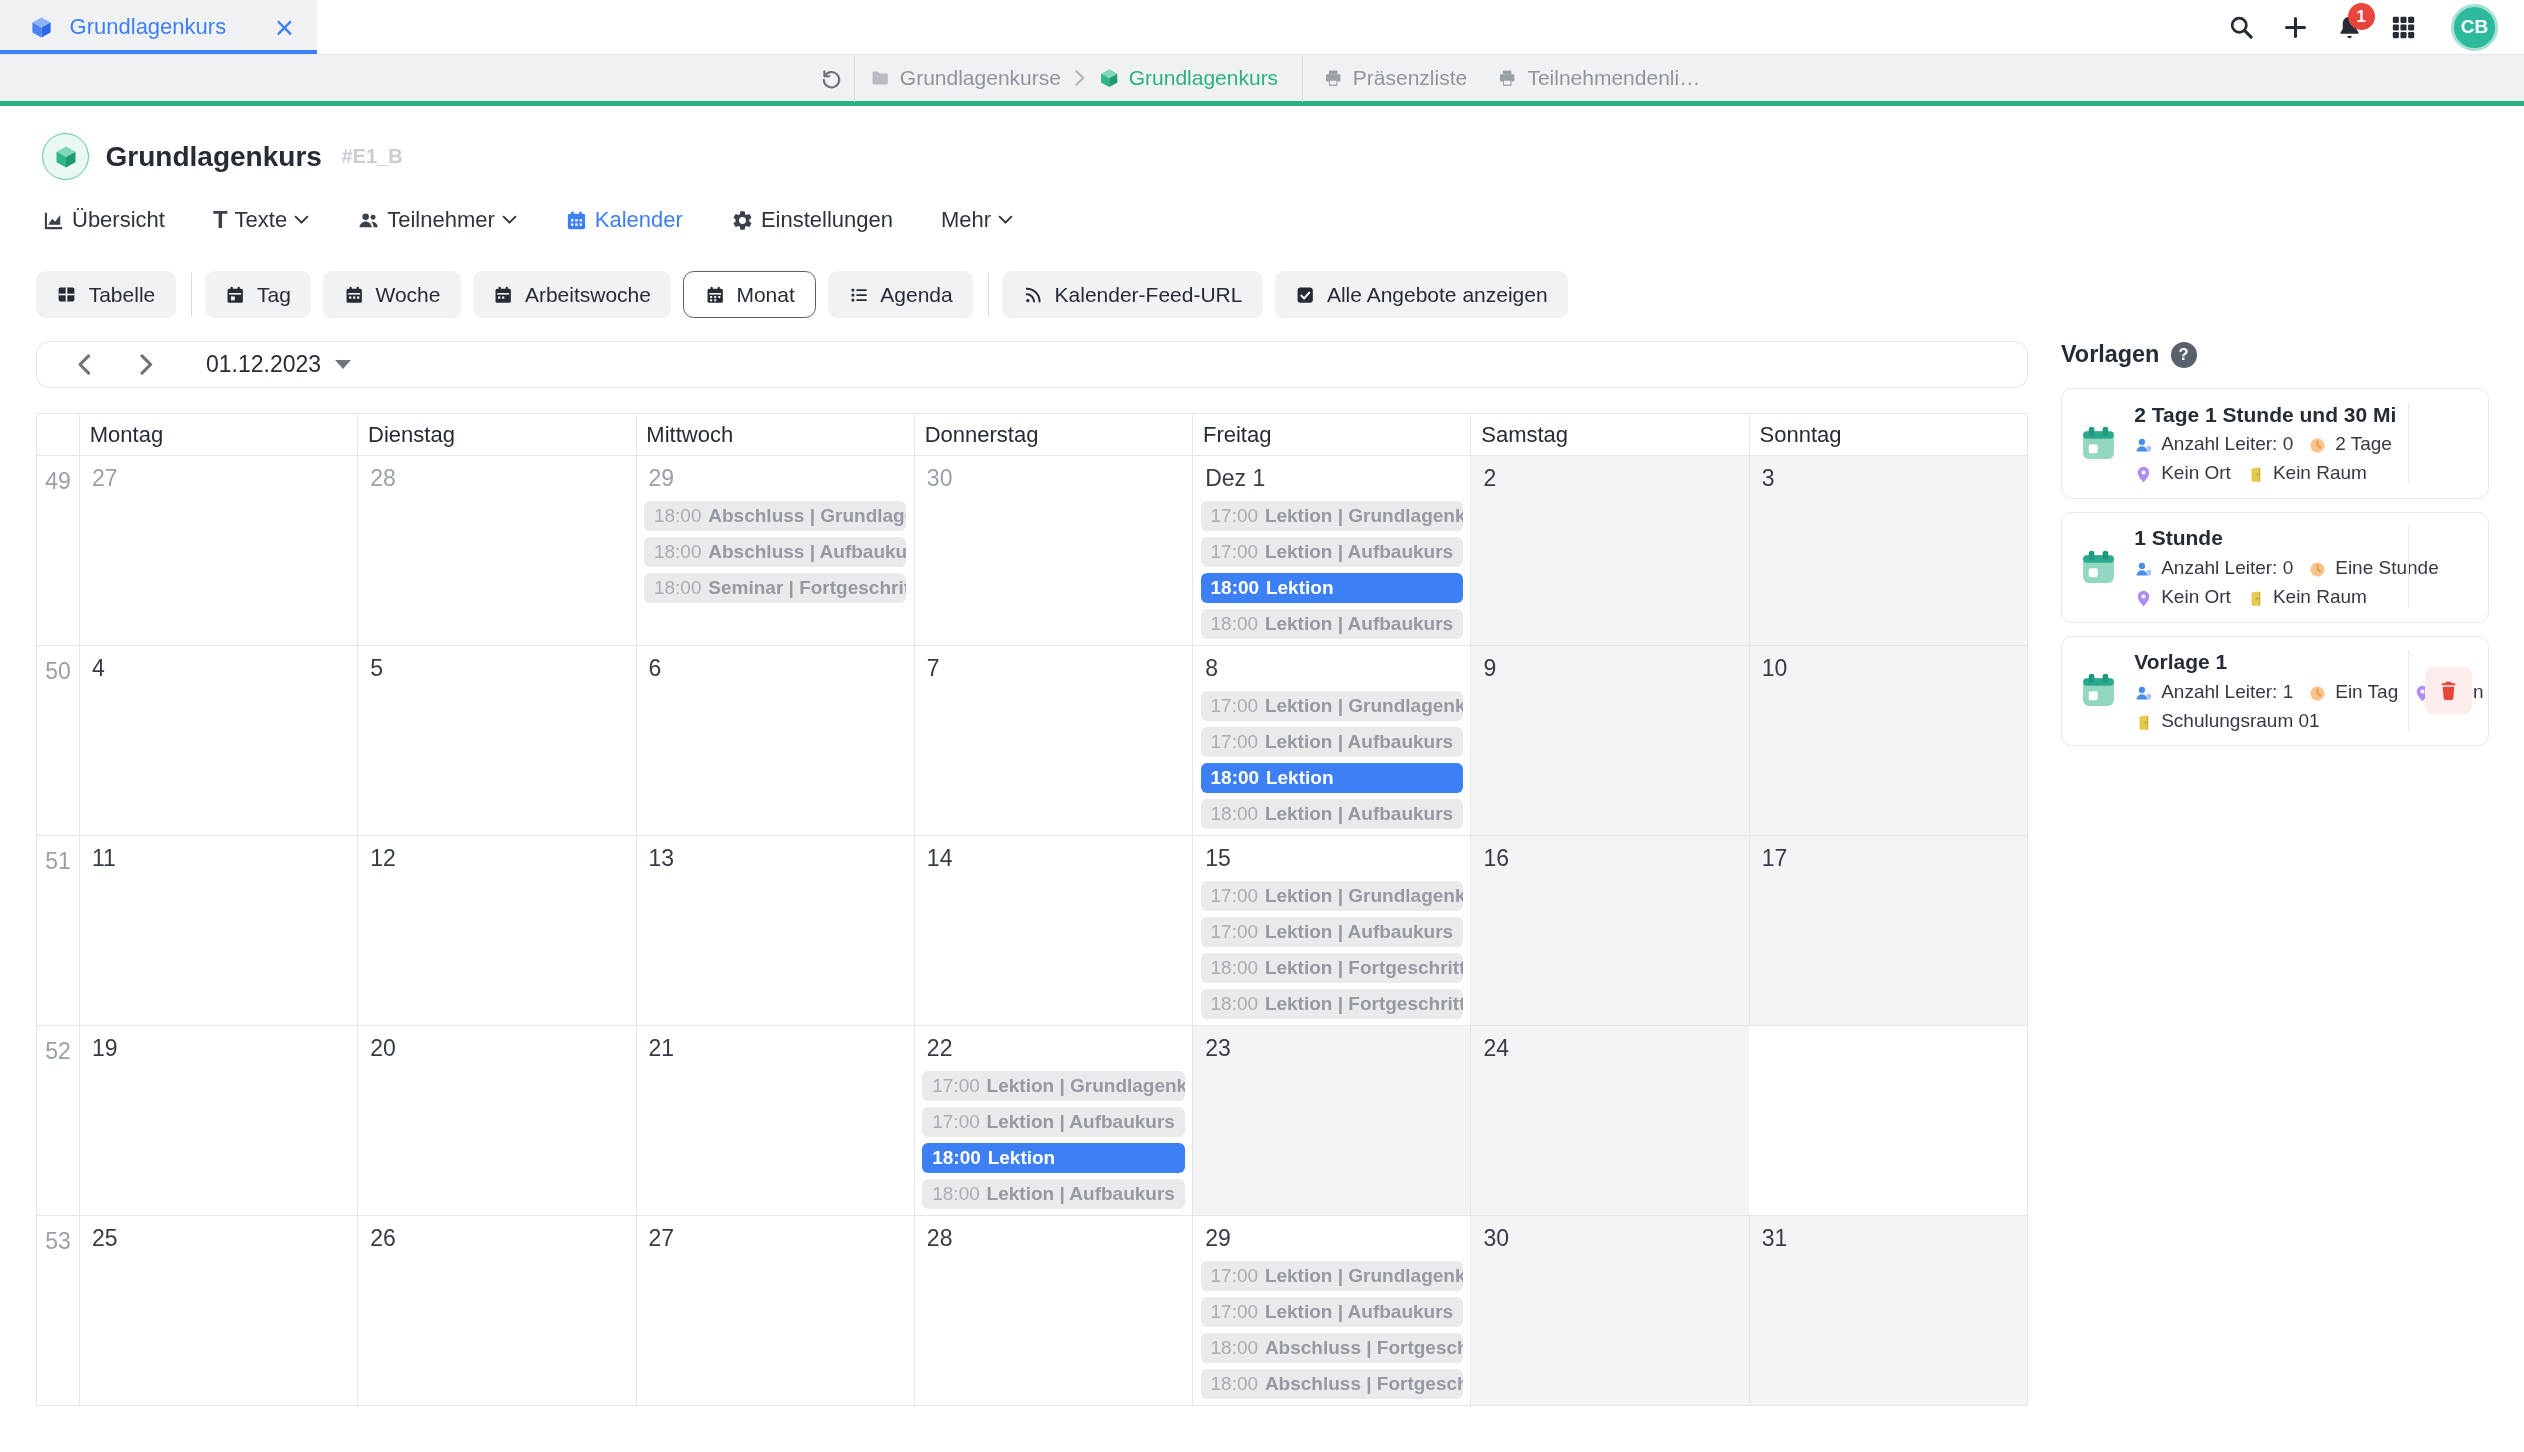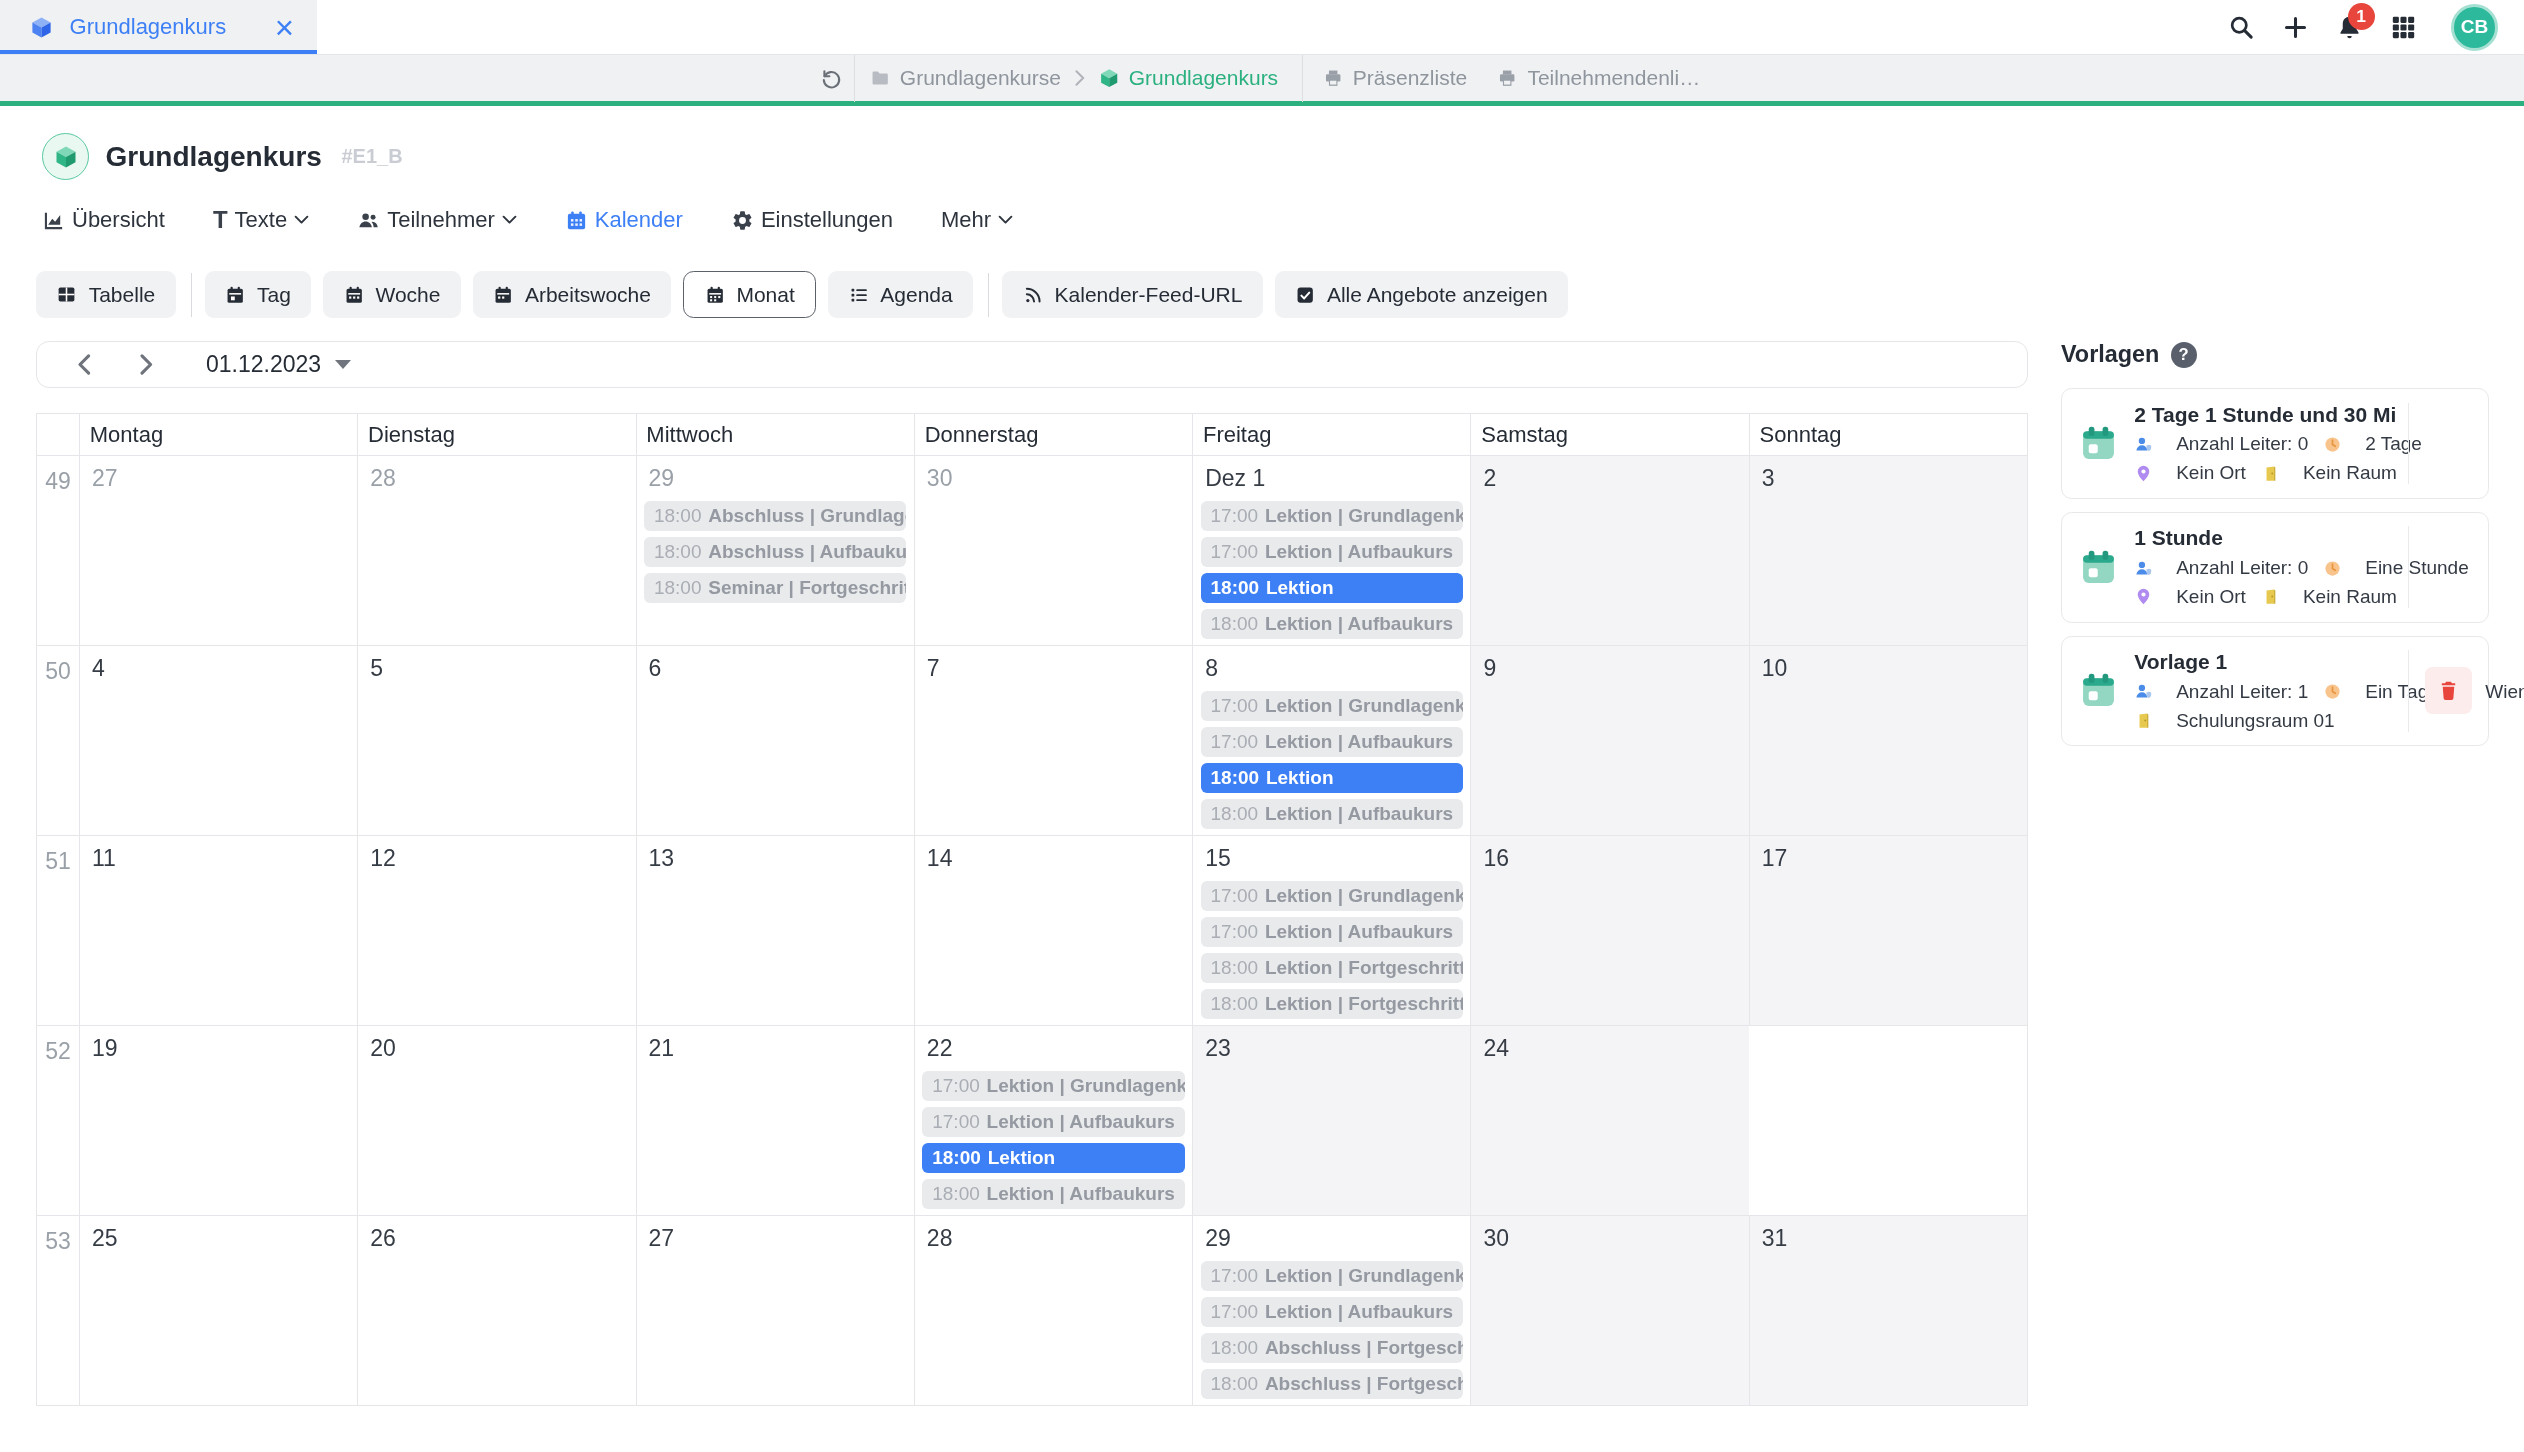--- a/index.html
+++ b/index.html
@@ -91,21 +91,21 @@
   .sidebar { width:428px; flex:0 0 auto; }
   .sb-head { display:flex; align-items:center; gap:11.3px; font-size:23.4px; font-weight:600; margin-bottom:19.7px; }
   .help { width:26px; height:26px; border-radius:50%; background:#59606c; color:#fff; font-size:16.6px;
     font-weight:600; display:flex; align-items:center; justify-content:center; cursor:pointer; }
   .card { display:flex; align-items:center; border:1.5px solid #e6e8ea; border-radius:10.6px;
     margin-bottom:13px; min-height:94px; padding:13.6px 0 13.6px 16.6px; background:#fff; cursor:pointer; }
   .card-icon { flex:0 0 39px; margin-right:16.6px; }
   .card-body { flex:1; min-width:0; padding-right:10.6px; }
   .card-title { font-size:21px; font-weight:600; margin-bottom:3px; white-space:nowrap; overflow:hidden; color:#262c35; }
   .meta-line { display:flex; align-items:center; gap:15px; font-size:19px; color:#343a44; margin-top:6.8px; }
-  .meta-item { display:flex; align-items:center; gap:23px; white-space:nowrap; }
+  .meta-item { display:flex; align-items:flex-end; gap:8px; white-space:nowrap; }
   .card-actions { align-self:stretch; width:80px; border-left:0.8px solid #e8eaec;
     display:flex; align-items:center; justify-content:center; }
   .trash-btn { width:47px; height:47px; border-radius:7.6px; background:#fdecec; border:none;
     display:flex; align-items:center; justify-content:center; cursor:pointer; }
 </style>
 </head>
 <body>
 
 <div class="topbar">
   <div class="browser-tab">

